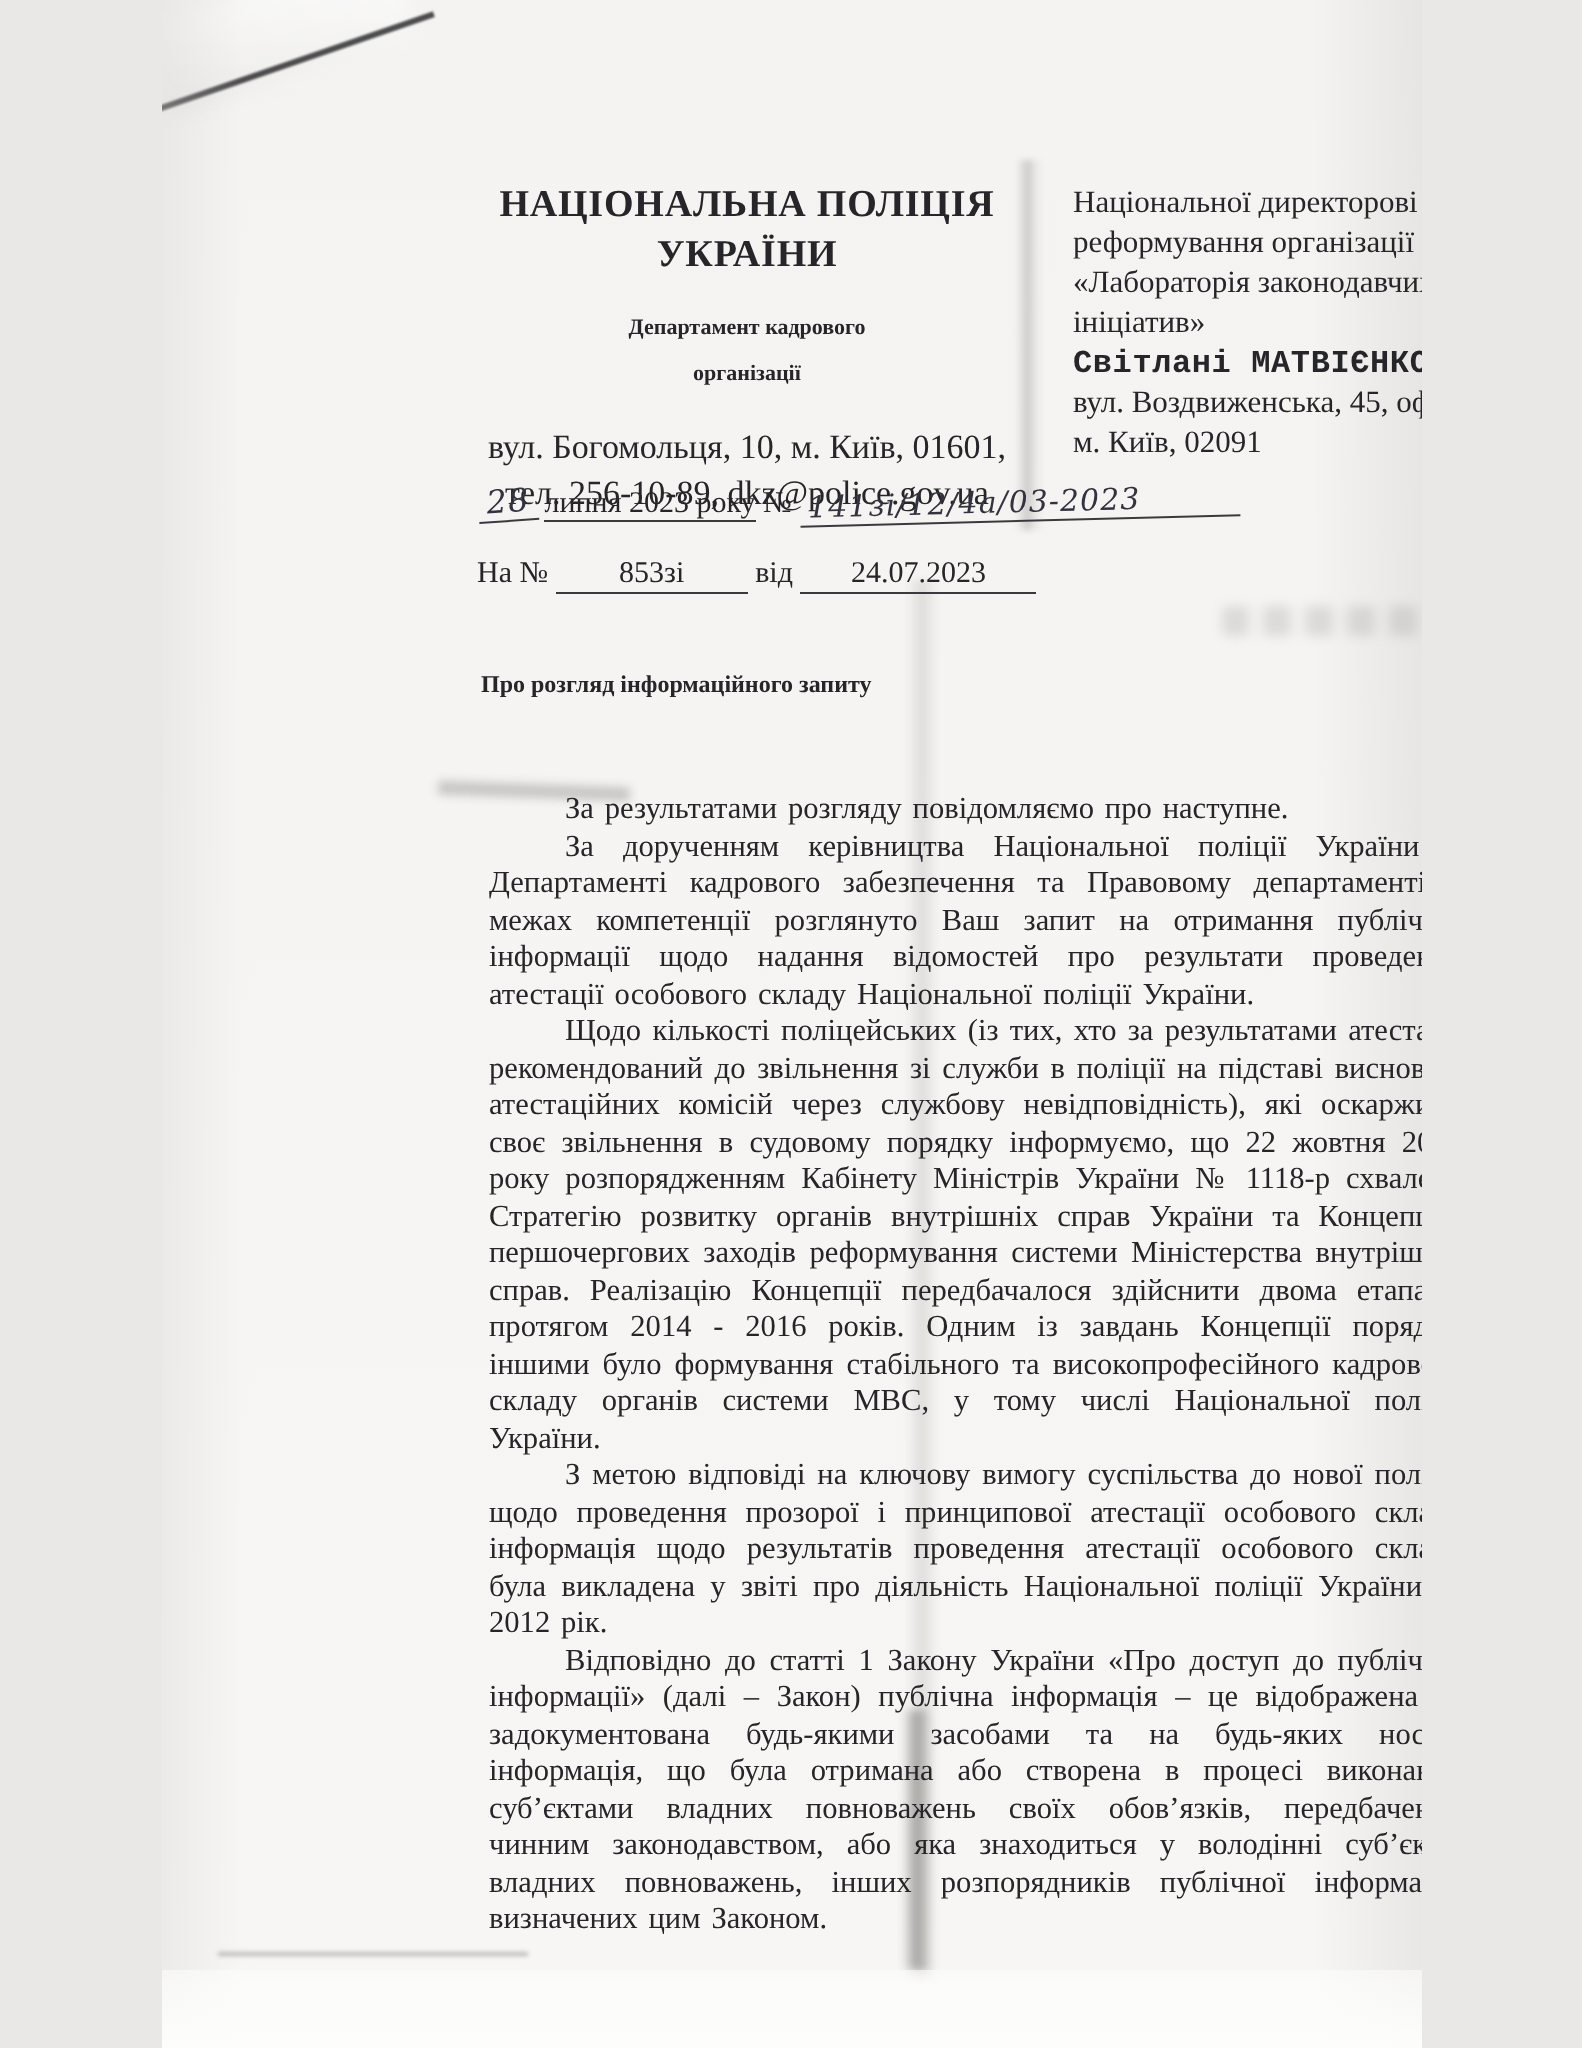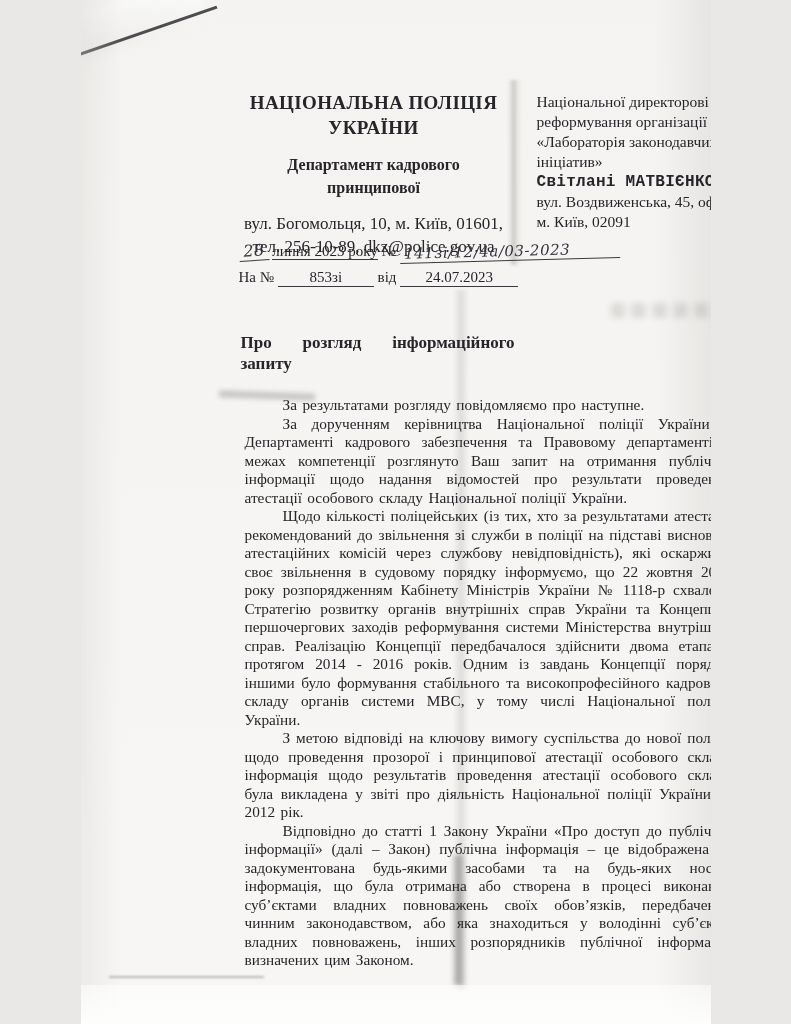--- a/index.html
+++ b/index.html
@@ -75,49 +75,49 @@
     filter:blur(3px);
     border-radius:3px;
     opacity:.7;
   }
   
   .letterhead-left{
     position:absolute;left:152px;top:90px;width:282px;
     text-align:center;
   }
   .org-name{font-weight:bold;font-size:19px;line-height:25px;letter-spacing:.4px;}
-  .dept{font-weight:bold;font-size:16px;line-height:23px;margin-top:13px;}
+  .dept{font-weight:bold;font-size:11px;line-height:23px;margin-top:13px;}
   .lh-address{font-size:17px;line-height:23px;margin-top:13px;}
   .recipient{
     position:absolute;left:456px;top:92px;width:262px;
     font-size:15.5px;line-height:20px;
   }
   .recipient .name{font-weight:bold;font-size:16px;letter-spacing:.3px;font-family:Liberation Mono, monospace;}
   
   .ref-block{position:absolute;left:158px;top:241px;width:330px;font-size:15px;}
   .ref-line1{white-space:nowrap;}
-  .ref-line2{margin-top:8px;white-space:nowrap;}
+  .ref-line2{margin-top:18px;white-space:nowrap;}
   .u{border-bottom:1.2px solid #3a3a3e;}
   .hw{
     font-family:"DejaVu Serif",serif;
     font-style:italic;
     color:#33333f;
     letter-spacing:.5px;
   }
   .hw-day{display:inline-block;min-width:30px;text-align:center;transform:rotate(-4deg);font-size:16px;}
   .hw-num{
     display:inline-block;min-width:216px;text-align:left;
     transform:rotate(-1.5deg);font-size:15px;padding-left:4px;
   }
   .blank-num{display:inline-block;min-width:96px;text-align:center;}
   .blank-date{display:inline-block;min-width:118px;text-align:center;}
   
   .subject{
     position:absolute;left:160px;top:332px;width:274px;
-    font-weight:bold;font-size:17px;line-height:21px;
+    font-weight:bold;font-size:12px;line-height:21px;
     text-align:justify;
   }
   
   .body-text{
     position:absolute;left:164px;top:396px;width:487px;
     font-size:15.3px;line-height:18.5px;
     text-align:justify;
     word-spacing:1.6px;
   }
   .body-text p{margin:0;text-indent:38px;}
@@ -140,21 +140,21 @@
   <div class="artifact bottom-strip"></div>
   <div class="artifact bleedthrough"></div>
 
   <div class="letterhead-left">
     <div class="org-name">
       <div>НАЦІОНАЛЬНА ПОЛІЦІЯ</div>
       <div>УКРАЇНИ</div>
     </div>
     <div class="dept">
       <div>Департамент кадрового</div>
-      <div>принципової</div>
+      <div>організації</div>
     </div>
     <div class="lh-address">
       <div>вул. Богомольця, 10, м. Київ, 01601,</div>
       <div>тел. 256-10-89, dkz@police.gov.ua</div>
     </div>
   </div>
 
   <div class="recipient">
     <div>Національної директорові</div>
     <div>реформування організації</div>

